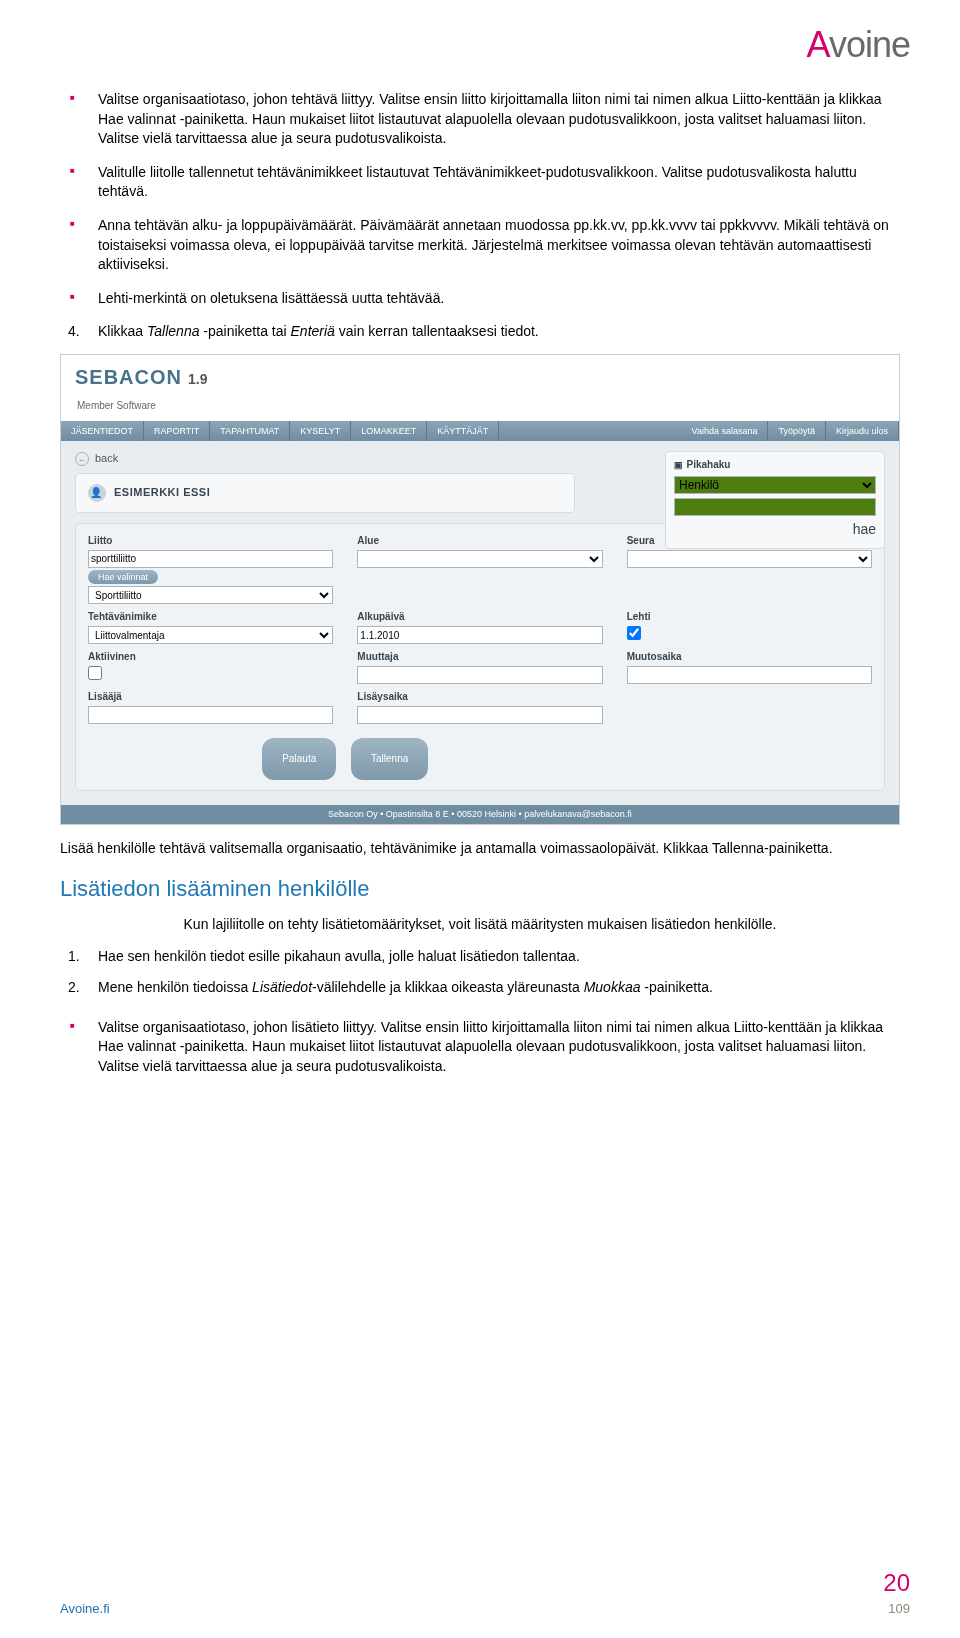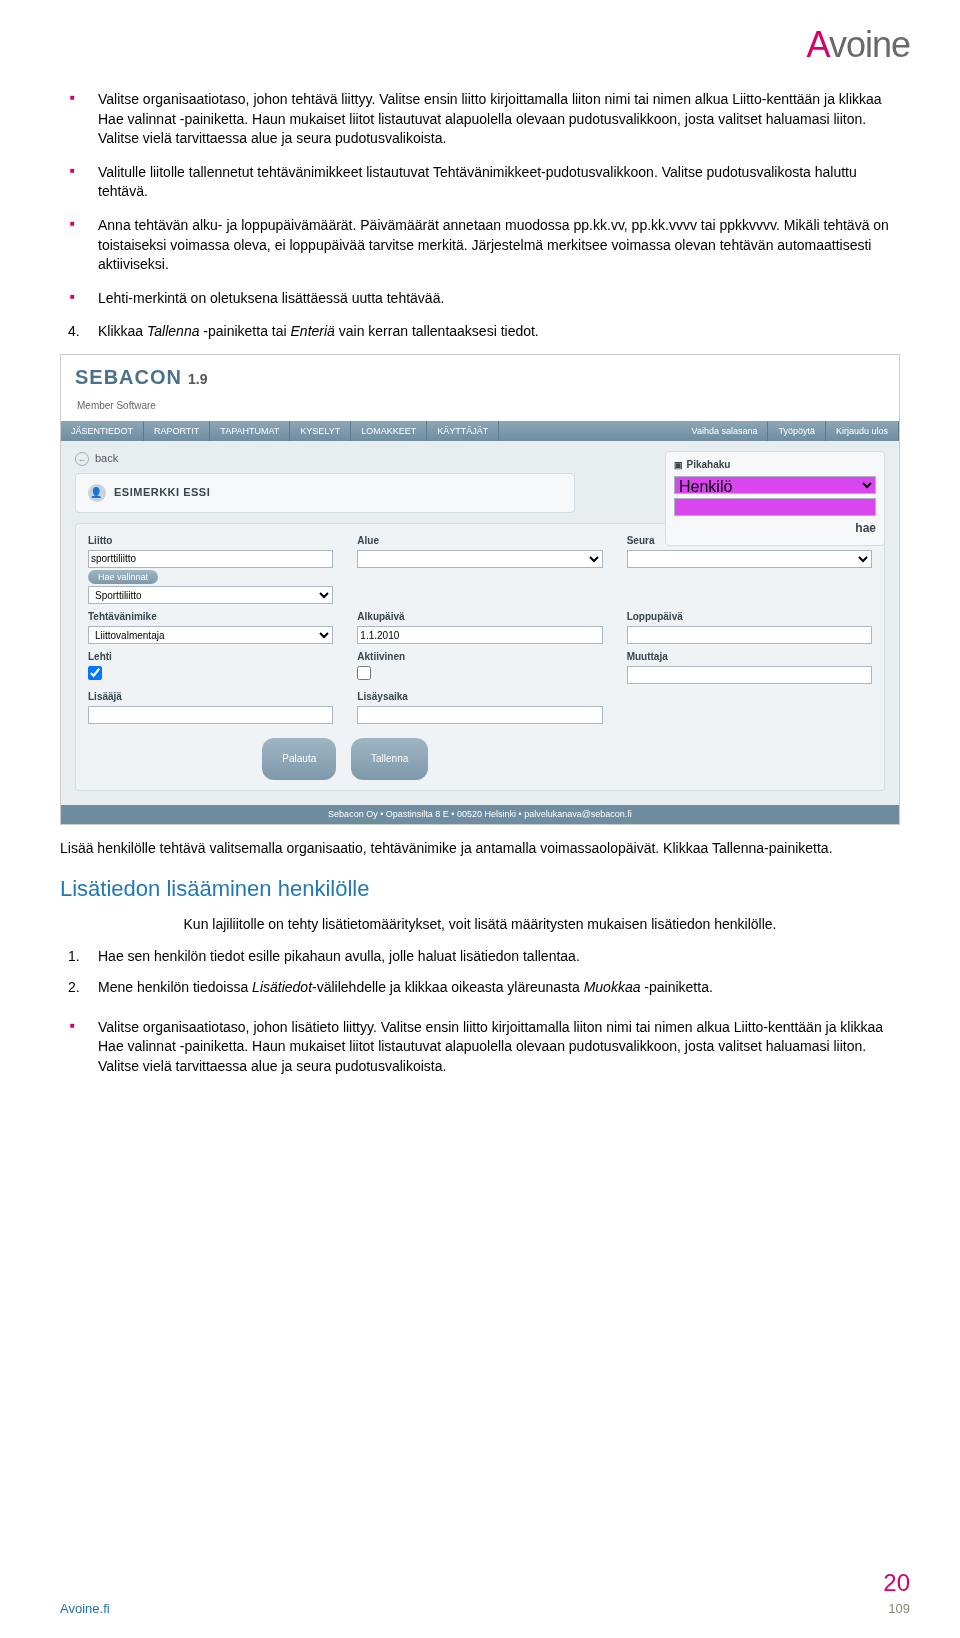--- a/index.html
+++ b/index.html
@@ -142,27 +142,27 @@
     border: 1px solid #d4dde3;
     border-radius: 4px;
     padding: 6px 8px 8px 8px;
     font-size: 10px;
     color: #39454f;
   }
   .pikahaku .ph-head { font-weight: bold; margin-bottom: 4px; display:flex; align-items:center; gap:4px;}
   .ph-head .px { font-size:9px; }
   .pikahaku select, .pikahaku input {
     width: 100%;
-    font-size: 16px;
+    font-size: 12px;
     height: 18px;
     border: 1px solid #aab5bf;
-    background: #d946ef;
+    background: #4d7c0f;
     margin-bottom: 4px;
   }
-  .pikahaku .hae-row { text-align: right; font-size: 12px; color:#39454f;font-weight:bold; }
+  .pikahaku .hae-row { text-align: right; font-size: 14px; color:#39454f; }
   .form-grid {
     background: #f0f3f6;
     border: 1px solid #d4dde3;
     border-radius: 4px;
     padding: 10px 12px;
     display: grid;
     grid-template-columns: 1fr 1fr 1fr;
     gap: 6px 24px;
     font-size: 10px;
     color: #39454f;
@@ -324,36 +324,36 @@
           </div>
           <div class="fcell">
             <div class="flabel">Tehtävänimike</div>
             <select><option>Liittovalmentaja</option></select>
           </div>
 
           <div class="fcell">
             <div class="flabel">Alkupäivä</div>
             <input type="text" value="1.1.2010" style="">
           </div>
-          <div class="fcell">
-            <div class="flabel">Loppupäivä</div>
-            <input type="text" value="" style="">
-          </div>
 
           <div class="fcell">
             <div class="flabel">Lehti</div>
             <input type="checkbox" checked="" style="">
           </div>
           <div class="fcell">
             <div class="flabel">Aktiivinen</div>
             <input type="checkbox" style="">
           </div>
 
           <div class="fcell">
             <div class="flabel">Muuttaja</div>
+            <input type="text" style="">
+          </div>
+          <div class="fcell">
+            <div class="flabel">Muutosaika</div>
             <input type="text" style="">
           </div>
 
           <div class="fcell">
             <div class="flabel">Lisääjä</div>
             <input type="text" style="">
           </div>
           <div class="fcell">
             <div class="flabel">Lisäysaika</div>
             <input type="text" style="">

